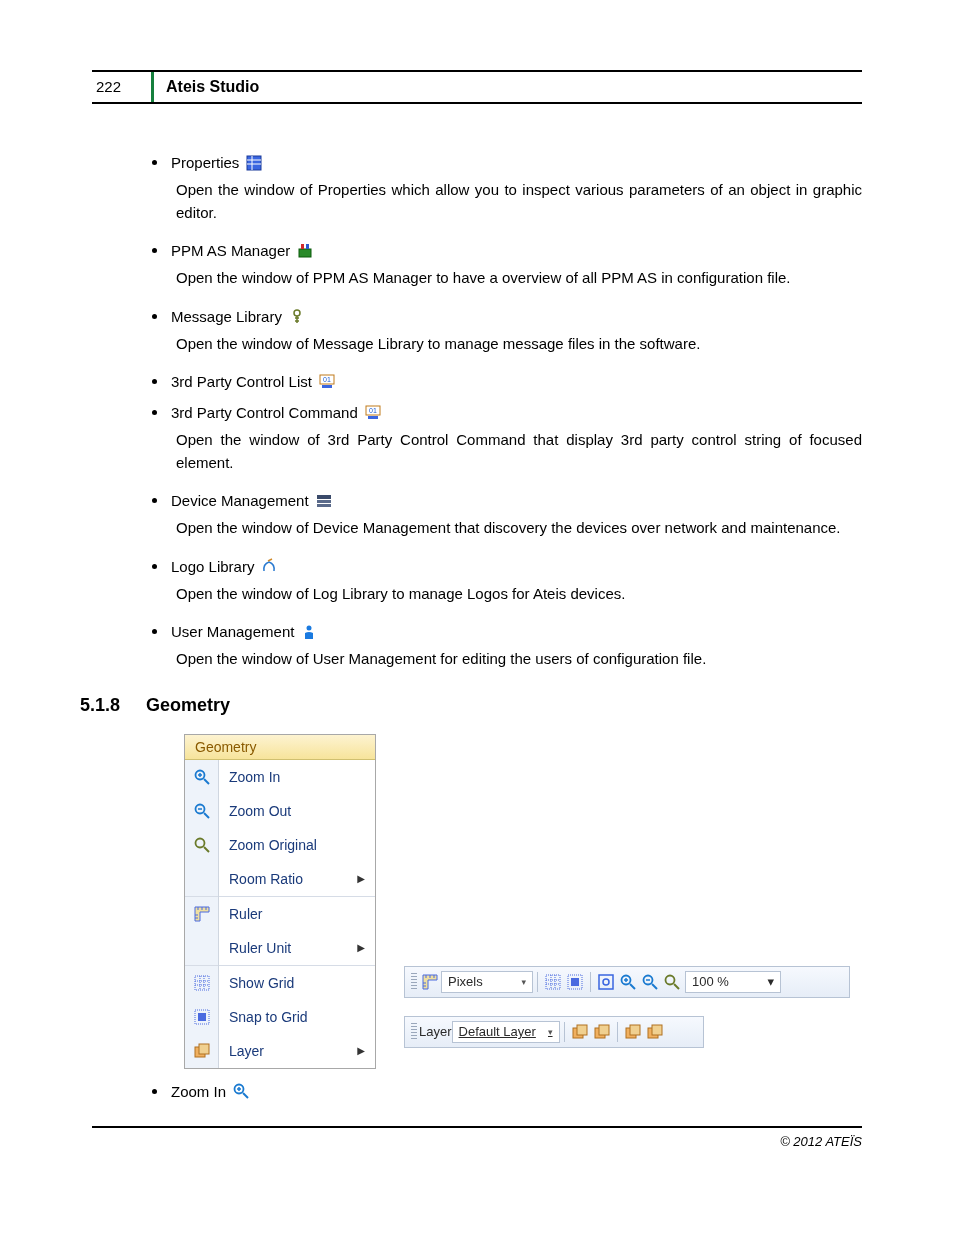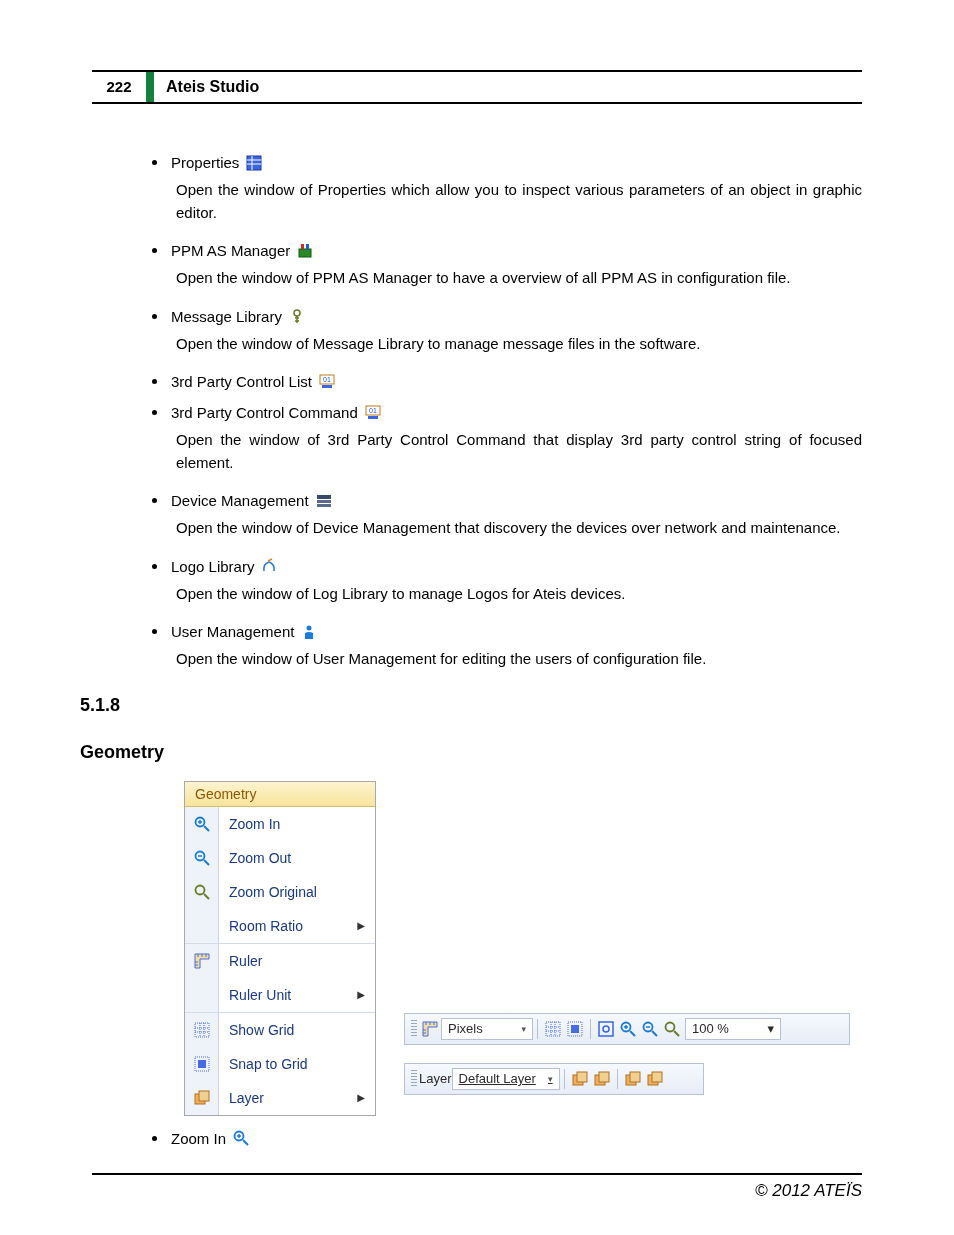--- a/index.html
+++ b/index.html
@@ -16,23 +16,22 @@
   }
   .header-row {
     display: flex;
     align-items: stretch;
     border-top: 2px solid #000;
     border-bottom: 2px solid #000;
     margin-bottom: 50px;
   }
   .page-num-cell {
     width: 62px;
-    border-right: 8px solid #15803d;
-    font-weight: bold;
-    text-align: center;
+    border-right: 3px solid #15803d;
+    font-weight: normal;
     padding: 6px 4px;
     font-size: 15px;
   }
   .header-title-cell {
     flex: 1;
     font-weight: bold;
     padding: 6px 12px;
     font-size: 16px;
   }
   .bullet-block { margin-left: 60px; }
@@ -57,21 +56,20 @@
     width: 18px; height: 16px;
     align-items: center; justify-content: center;
     vertical-align: middle;
   }
   .section-row {
     display: flex;
     gap: 26px;
     margin: 24px 0 18px -12px;
     font-weight: bold;
     font-size: 18px;
-    flex-direction: column;
   }
   
   .geo-wrap {
     margin-left: 92px;
     display: inline-block;
   }
   .geo-menu {
     border: 1px solid #a8a8a8;
     width: 192px;
     background: #fff;
@@ -139,21 +137,21 @@
   .tb-dd .caret { font-size:9px; color:#555; }
   .toolbar1 { width: 446px; }
   .toolbar2 { width: 300px; margin-top: 18px; }
   .toolbars-col { margin-left: 28px; margin-top: 218px; display:flex; flex-direction:column; }
   .geo-flex { display:flex; align-items:flex-start; }
   .footer {
     border-top: 2px solid #000;
     margin-top: 26px;
     text-align: right;
     font-style: italic;
-    font-size: 17px;
+    font-size: 13px;
     padding-top: 6px;
   }
   .zoom-box {
     display:flex; align-items:center; gap:4px;
     border:1px solid #b7c3d4; background:#fff; height:22px;
     padding:0 6px; margin-left:2px;
   }
 </style>
 </head>
 <body>

